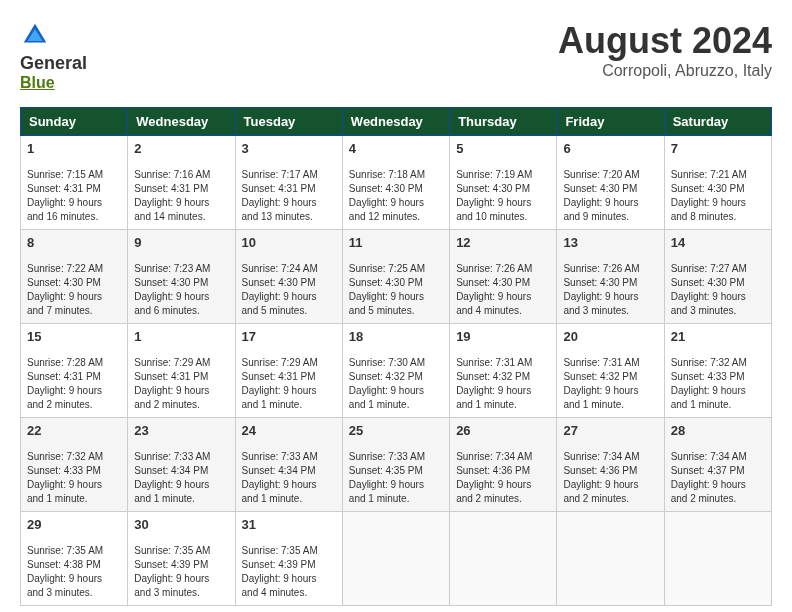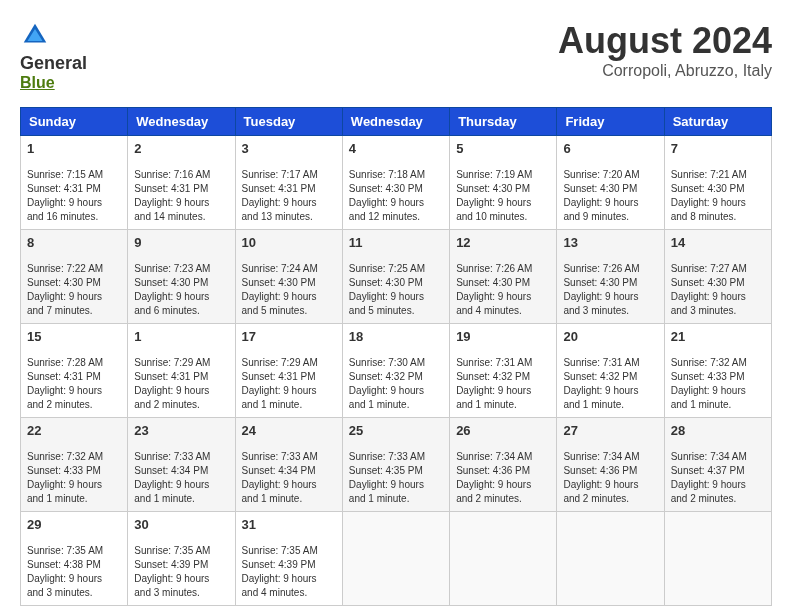--- a/index.html
+++ b/index.html
@@ -52,21 +52,21 @@
     }
     .location {
       font-size: 16px;
       color: #555;
     }
     .calendar {
       width: 100%;
       border-collapse: collapse;
     }
     .calendar th {
-      background: #1d4ed8;
+      background: #14532d;
       color: #fff;
       padding: 6px 8px;
       font-size: 13px;
       font-weight: bold;
       text-align: left;
       border: 1px solid #0d47a1;
     }
     .calendar td {
       vertical-align: top;
       padding: 5px 6px;

